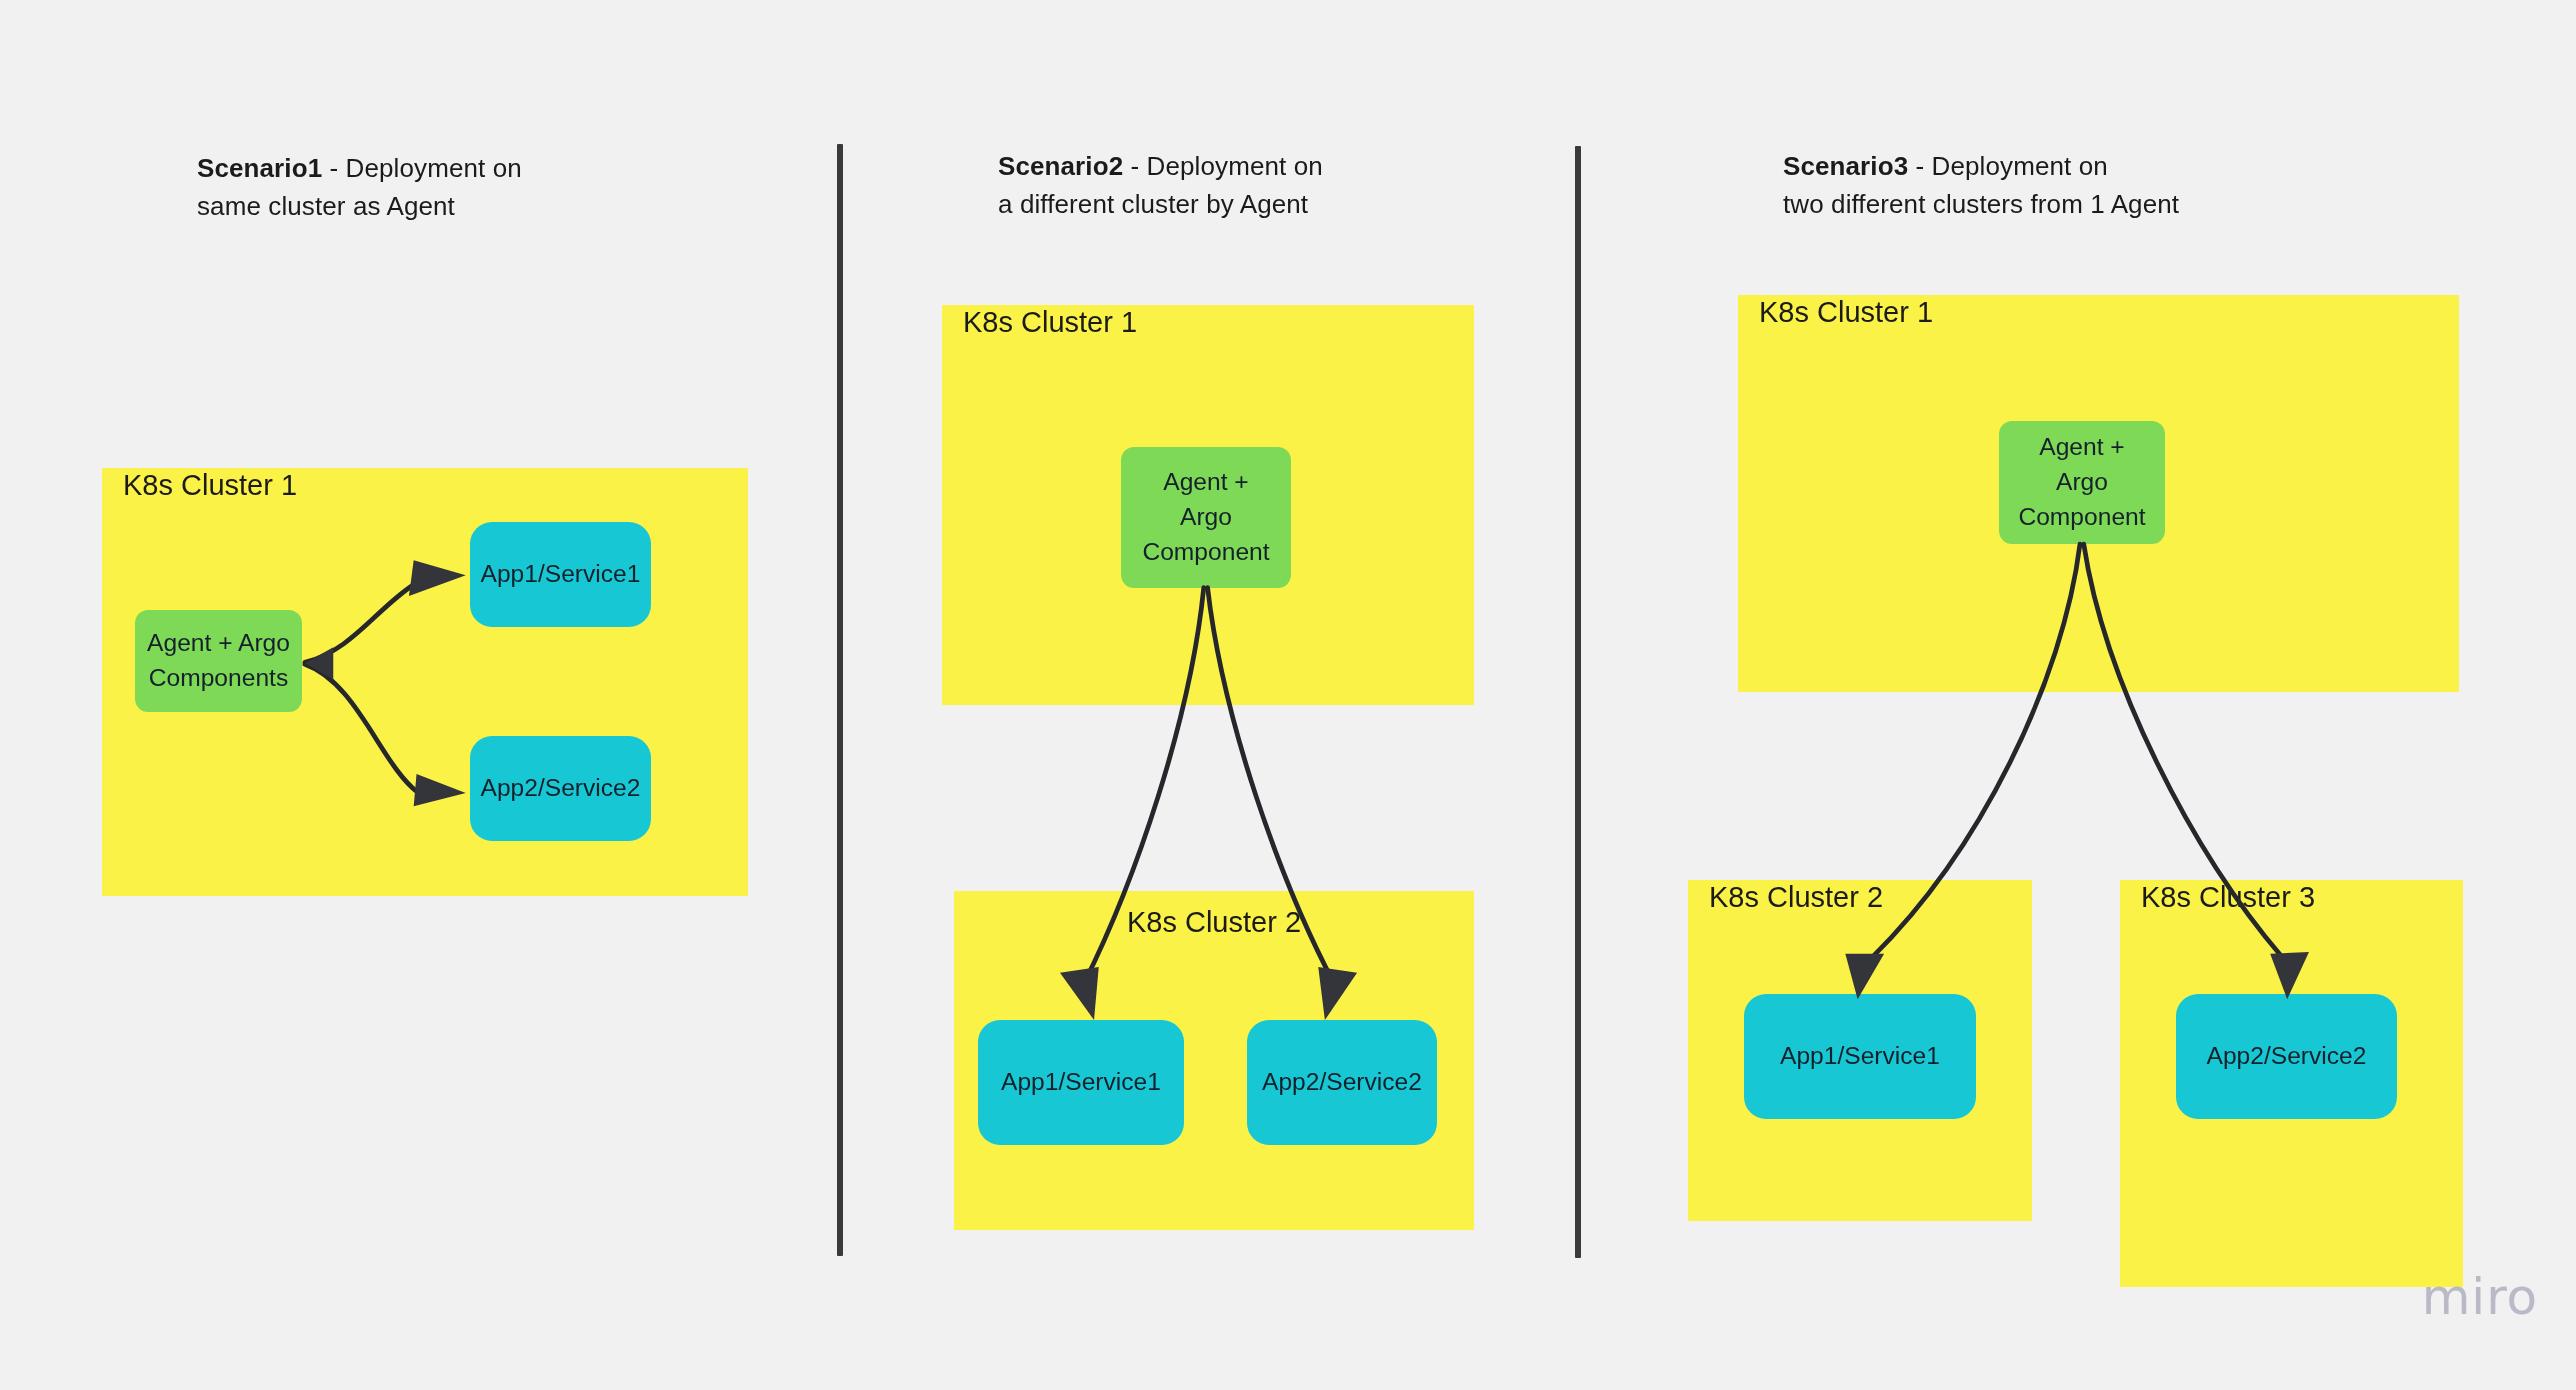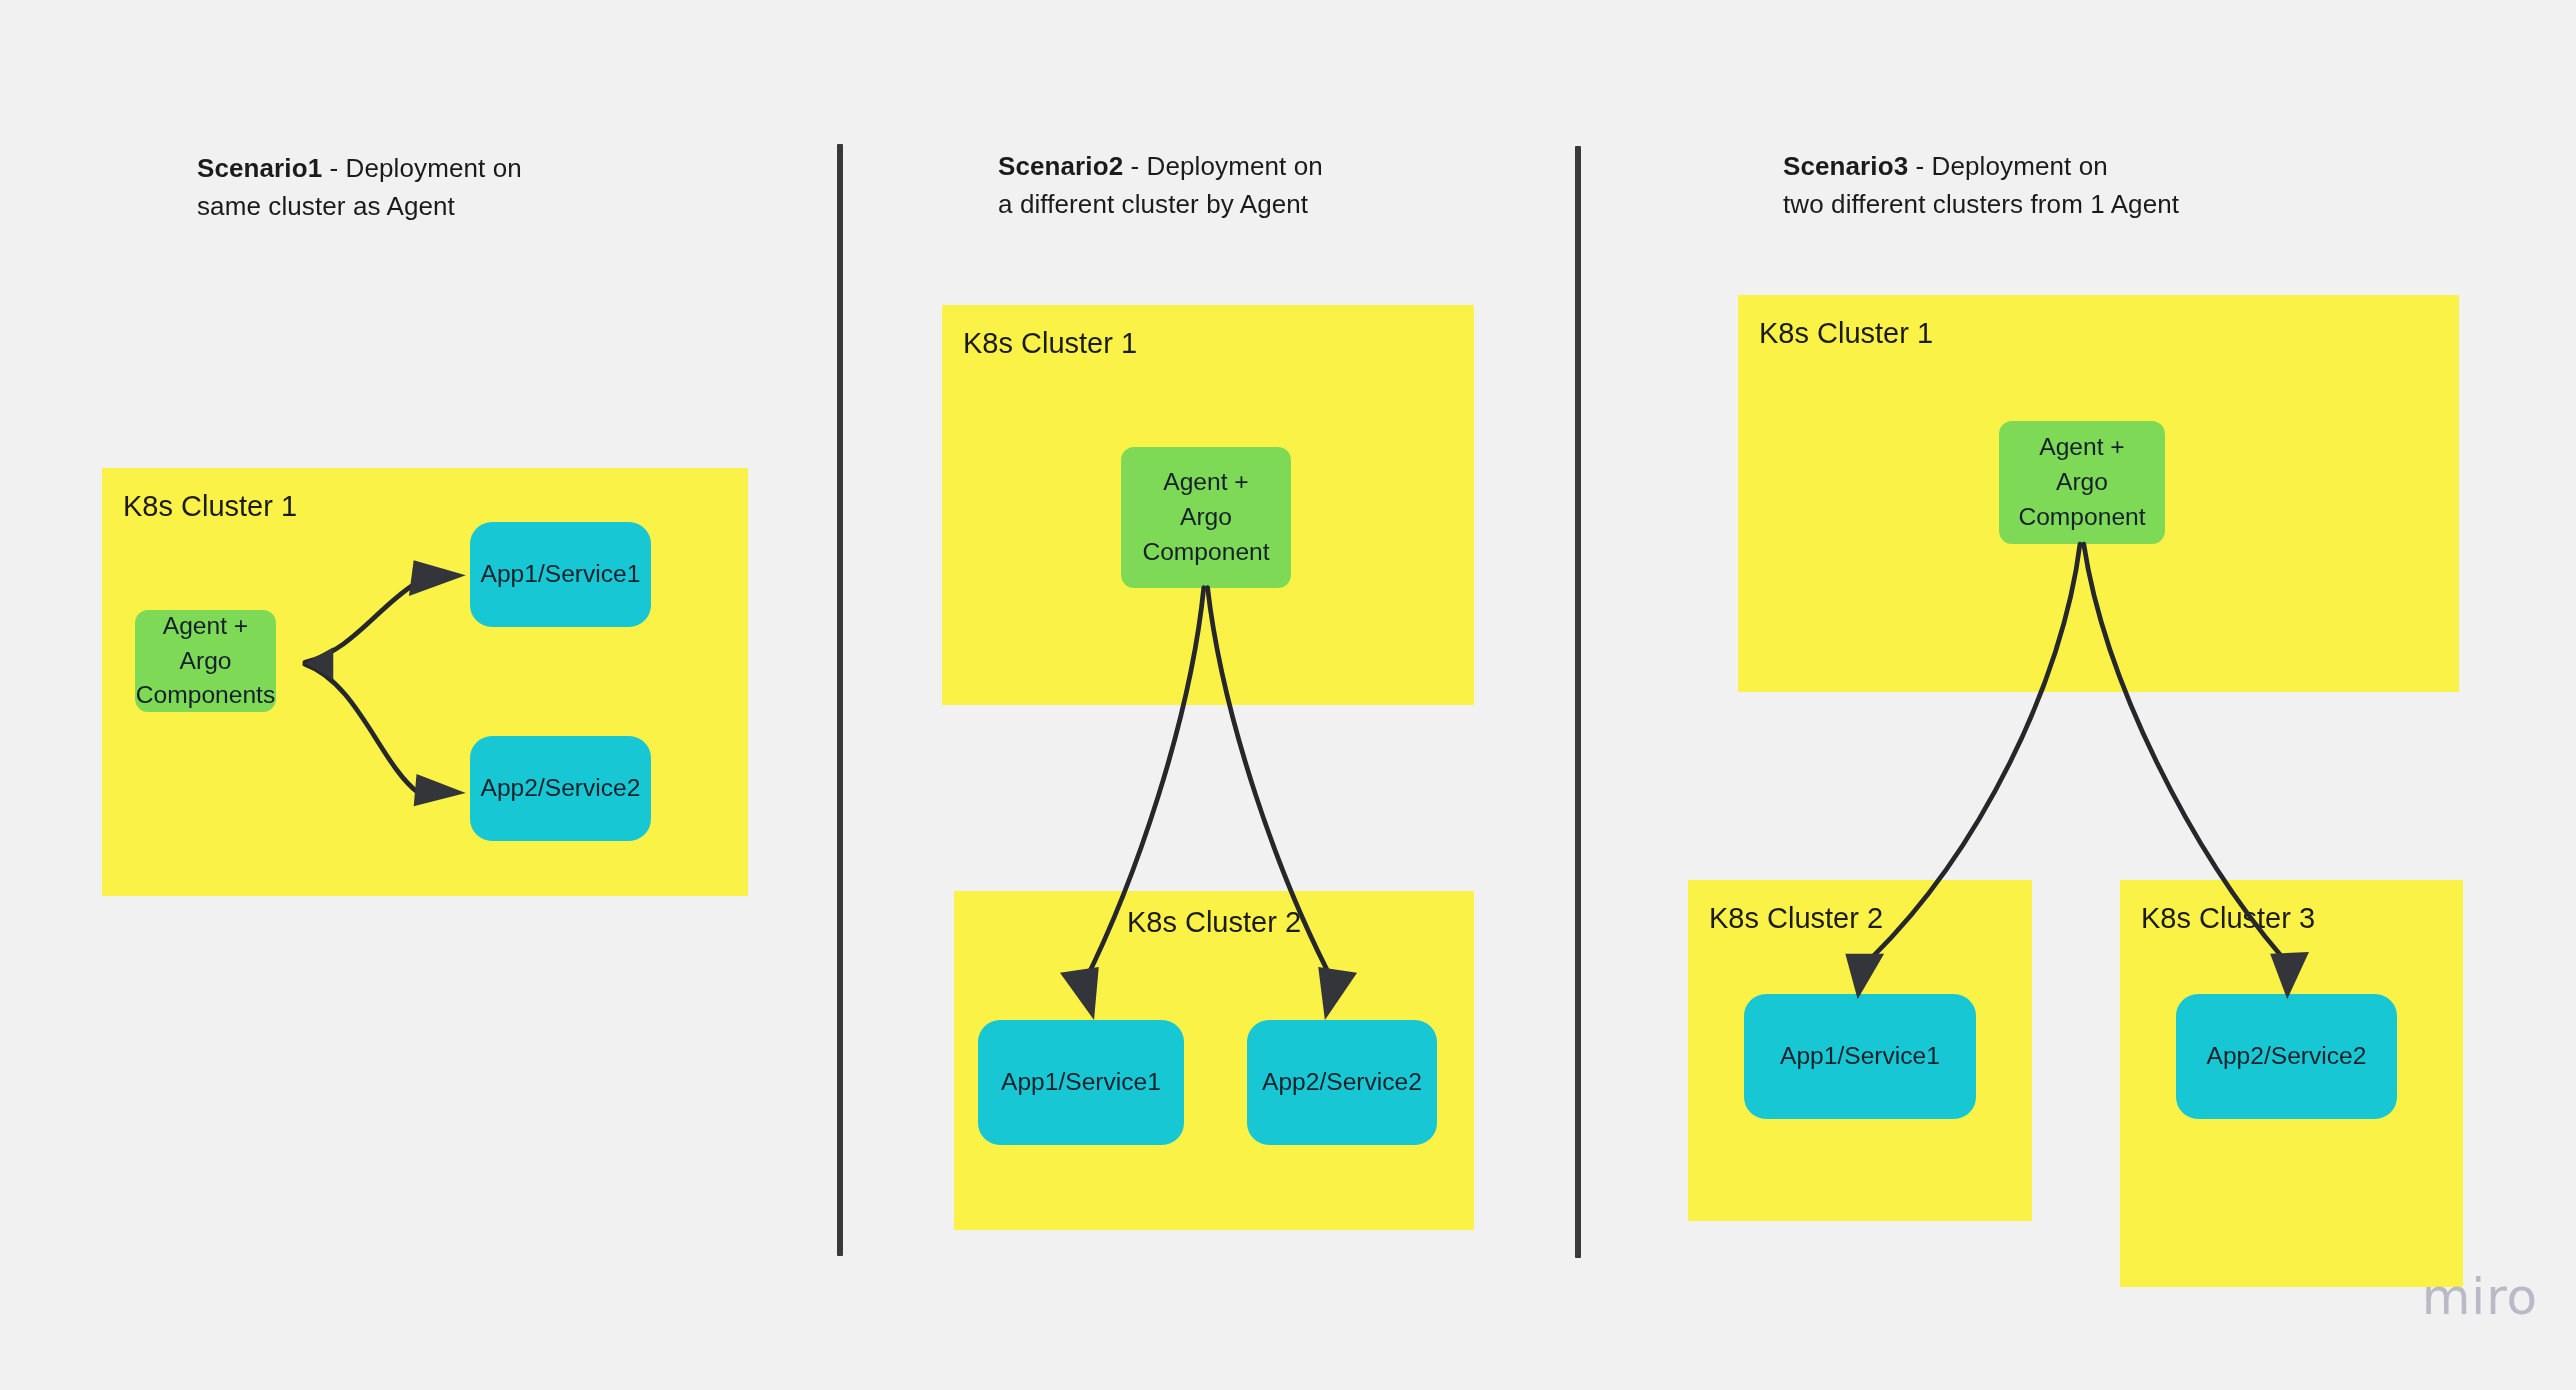--- a/index.html
+++ b/index.html
@@ -47,21 +47,21 @@
   .cluster {
     position: absolute;
     background: #fbf247;
   }
   .cluster-label {
     position: absolute;
     font-size: 29px;
     color: #1b1b1b;
     white-space: nowrap;
   }
-  .cluster-label.left  { left: 21px; top: 22px; }
+  .cluster-label.left  { left: 21px; top: 1px; }
   .cluster-label.center{ left: 0; right: 0; top: 15px; text-align: center; }
 
   
   .node {
     position: absolute;
     display: flex;
     align-items: center;
     justify-content: center;
     text-align: center;
     font-size: 24.6px;
@@ -123,21 +123,21 @@
   <div class="title" id="title-3"><span class="strong">Scenario3</span><span> - Deployment on
 two different clusters from 1 Agent</span></div>
 
   <div class="divider" id="divider-1"></div>
   <div class="divider" id="divider-2"></div>
 
   <div class="cluster" style="left:102px; top:468px; width:646px; height:428px;">
     <div class="cluster-label left">K8s Cluster 1</div>
   </div>
 
-  <div class="node agent" style="left:135px; top:610px; width:141px; height:102px;">Agent + Argo
+  <div class="node agent" style="left:135px; top:610px; width:167px; height:102px;">Agent + Argo
 Components</div>
 
   <div class="node app" style="left:470px; top:522px; width:181px; height:105px;">App1/Service1</div>
 
   <div class="node app" style="left:470px; top:736px; width:181px; height:105px;">App2/Service2</div>
 
   <svg class="edges" viewBox="0 0 2722 1469">
 
     <path class="edge-path" d="M 322,700 C 372,688 400,640 440,616"></path>
     <polygon class="edge-head" points="432,630 492,608 437,592"></polygon>

